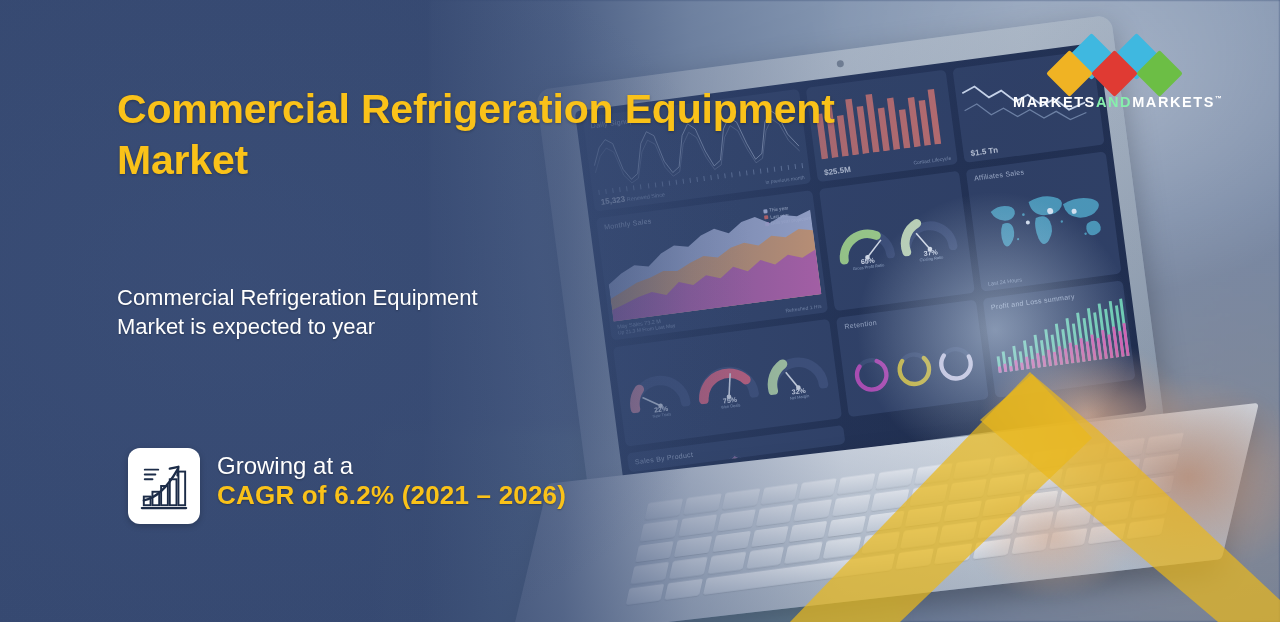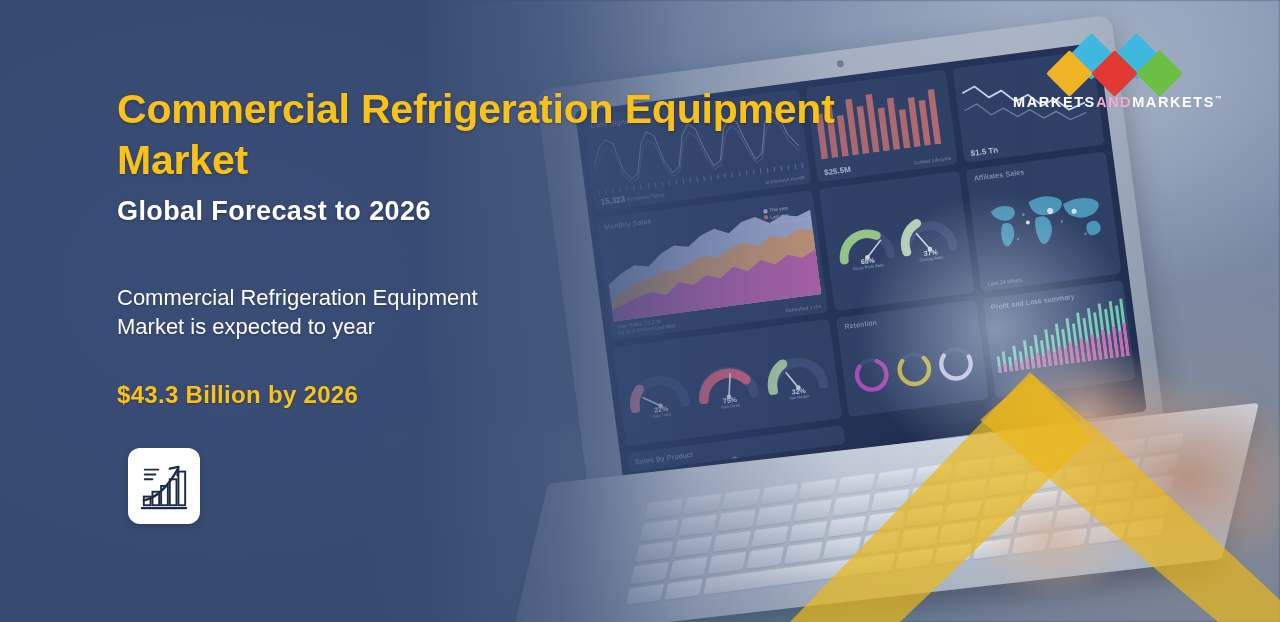--- a/index.html
+++ b/index.html
@@ -219,21 +219,21 @@
   }
 
   
   .logo{ position:absolute; right:62px; top:38px; width:205px; }
   .logo-diamonds{ position:relative; height:52px; margin-bottom:4px; }
   .dia{ position:absolute; width:33px; height:33px; transform:rotate(45deg); border-radius:2px; }
   .logo-word{
     font-size:14.5px; font-weight:700; letter-spacing:1.6px;
     color:#ffffff; white-space:nowrap; text-align:center;
   }
-  .logo-word .and{ color:#f9a8d4; }
+  .logo-word .and{ color:#86efac; }
   .logo-word .tm{ font-size:7px; vertical-align:super; letter-spacing:0; }
 </style>
 </head>
 <body>
 
 <div id="banner">
 
   <div class="photo-layer">
     <div class="backdrop"></div>
     <div class="desk"></div>
@@ -620,25 +620,23 @@
   <svg class="chevron" viewBox="0 0 1280 622">
     <polygon points="1030,372 1092,438 900,622 790,622" fill="#E9B81C" opacity="0.72"></polygon>
     <polygon points="1030,372 1092,438 1280,622 1280,500" fill="#E9B81C" opacity="0.0"></polygon>
     <polygon points="1032,374 1098,430 1280,600 1280,622 1218,622 980,420" fill="#E9B81C" opacity="0.70"></polygon>
   </svg>
 
   <div class="content">
 
     <div class="title">Commercial Refrigeration Equipment Market</div>
 
-    <div class="subtitle">Global Forecast to 2026</div>
 
     <div class="desc">Commercial Refrigeration Equipment Market is expected to year</div>
 
-    <div class="value">$43.3 Billion  by 2026</div>
 
     <div class="cagr-block">
       <div class="cagr-icon">
         <svg width="50" height="52" viewBox="0 0 52 54">
           <g stroke="#1c2c48" stroke-width="2" fill="none" stroke-linecap="round">
             <line x1="6" y1="10" x2="20" y2="10"></line>
             <line x1="6" y1="15" x2="17" y2="15"></line>
             <line x1="6" y1="20" x2="14" y2="20"></line>
           </g>
           <g stroke="#1c2c48" stroke-width="2" fill="none">
@@ -646,20 +644,24 @@
             <rect x="14" y="33" width="7" height="14"></rect>
             <rect x="23" y="27" width="7" height="20"></rect>
             <rect x="32" y="20" width="7" height="27"></rect>
             <rect x="41" y="12" width="7" height="35"></rect>
           </g>
           <path d="M5,42 C16,40 28,31 40,10" stroke="#1c2c48" stroke-width="2.4" fill="none" stroke-linecap="round"></path>
           <path d="M32,9 L41,7 L40,16" stroke="#1c2c48" stroke-width="2.4" fill="none" stroke-linecap="round" stroke-linejoin="round"></path>
           <line x1="3" y1="50" x2="49" y2="50" stroke="#1c2c48" stroke-width="2.4" stroke-linecap="round"></line>
         </svg>
       </div>
+      <div class="cagr-text">
+        <div class="cagr-line1">Growing at a</div>
+        <div class="cagr-line2">CAGR of  6.2% (2021 – 2026)</div>
+      </div>
     </div>
 
     <div class="logo">
       <div class="logo-diamonds">
         <div class="dia" style="background:#3fb8e0; left:62px; top:2px;"></div>
         <div class="dia" style="background:#3fb8e0; left:107px; top:2px;"></div>
         <div class="dia" style="background:#f0b323; left:40px; top:19px;"></div>
         <div class="dia" style="background:#e03a33; left:85px; top:19px;"></div>
         <div class="dia" style="background:#6cbe45; left:130px; top:19px;"></div>
       </div>

